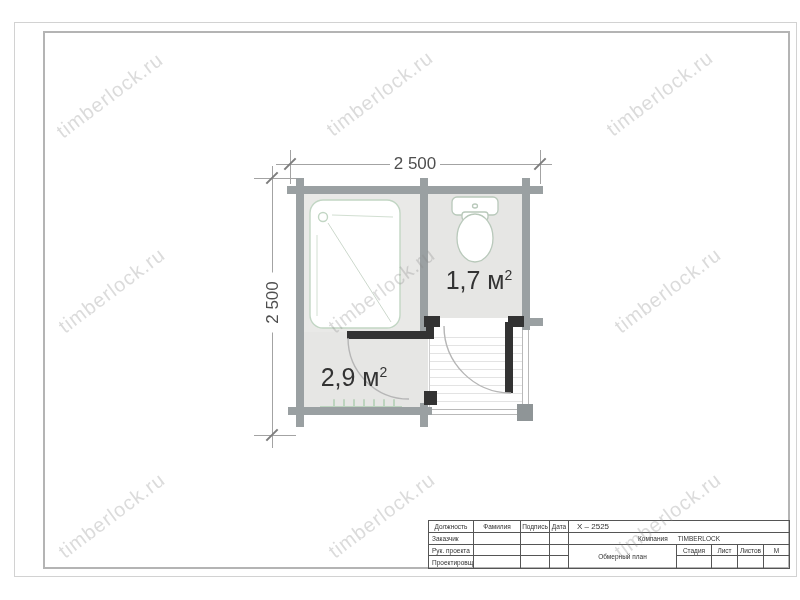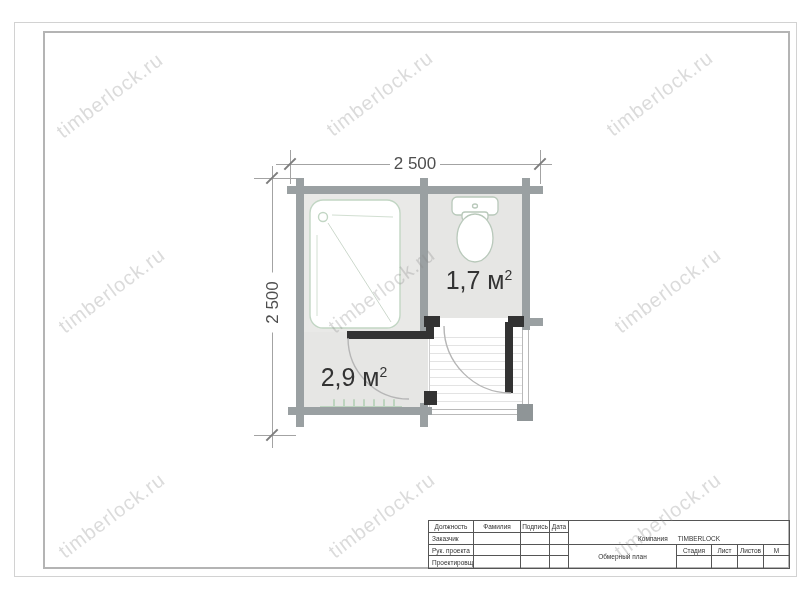--- a/index.html
+++ b/index.html
@@ -123,20 +123,21 @@
     <div class="roomlabel" style="left:302px;top:363px;width:104px;">
       <span>2,9 м</span><sup>2</sup>
     </div>
   </div>
 
   <div class="tb">
     <div class="cell" style="left:0;top:0;width:45px;height:12px;">Должность</div>
     <div class="cell" style="left:45px;top:0;width:47px;height:12px;">Фамилия</div>
     <div class="cell" style="left:92px;top:0;width:29px;height:12px;">Подпись</div>
     <div class="cell" style="left:121px;top:0;width:19px;height:12px;">Дата</div>
+    <div class="cell code noR" style="left:140px;top:0;width:220px;height:12px;">X – 2525</div>
 
     <div class="cell l" style="left:0;top:12px;width:45px;height:12px;">Заказчик</div>
     <div class="cell" style="left:45px;top:12px;width:47px;height:12px;"></div>
     <div class="cell" style="left:92px;top:12px;width:29px;height:12px;"></div>
     <div class="cell" style="left:121px;top:12px;width:19px;height:12px;"></div>
     <div class="cell noR" style="left:140px;top:12px;width:220px;height:12px;">
       <span>Компания</span>
       <span class="gap">TIMBERLOCK</span>
     </div>
 

